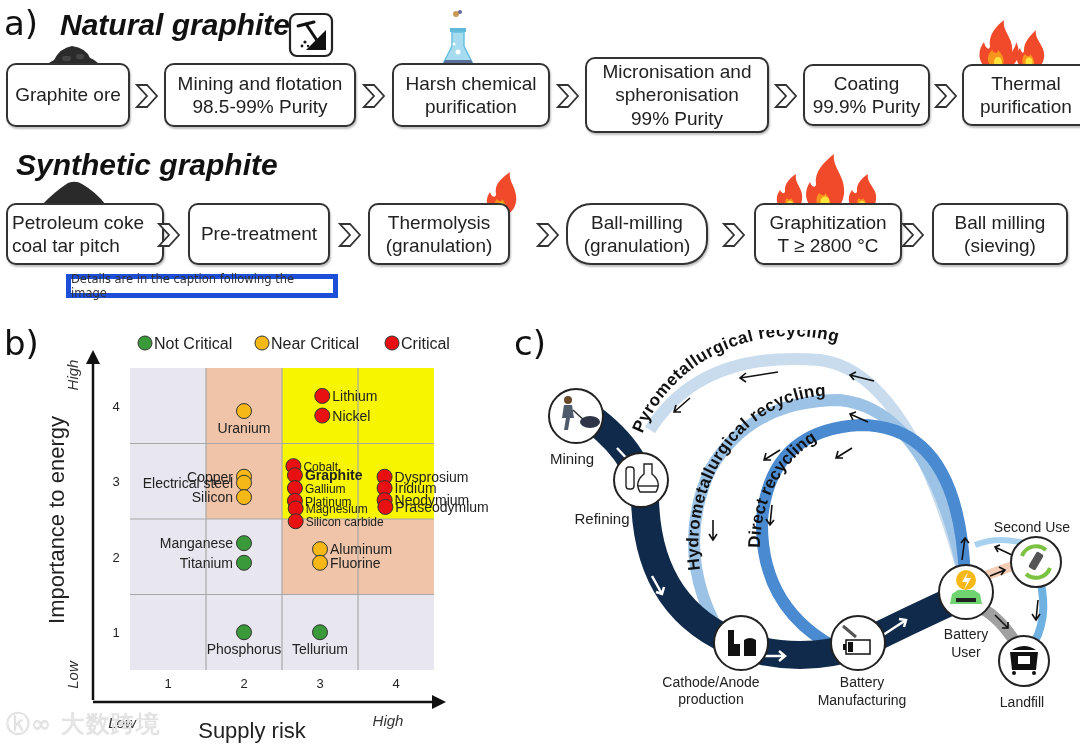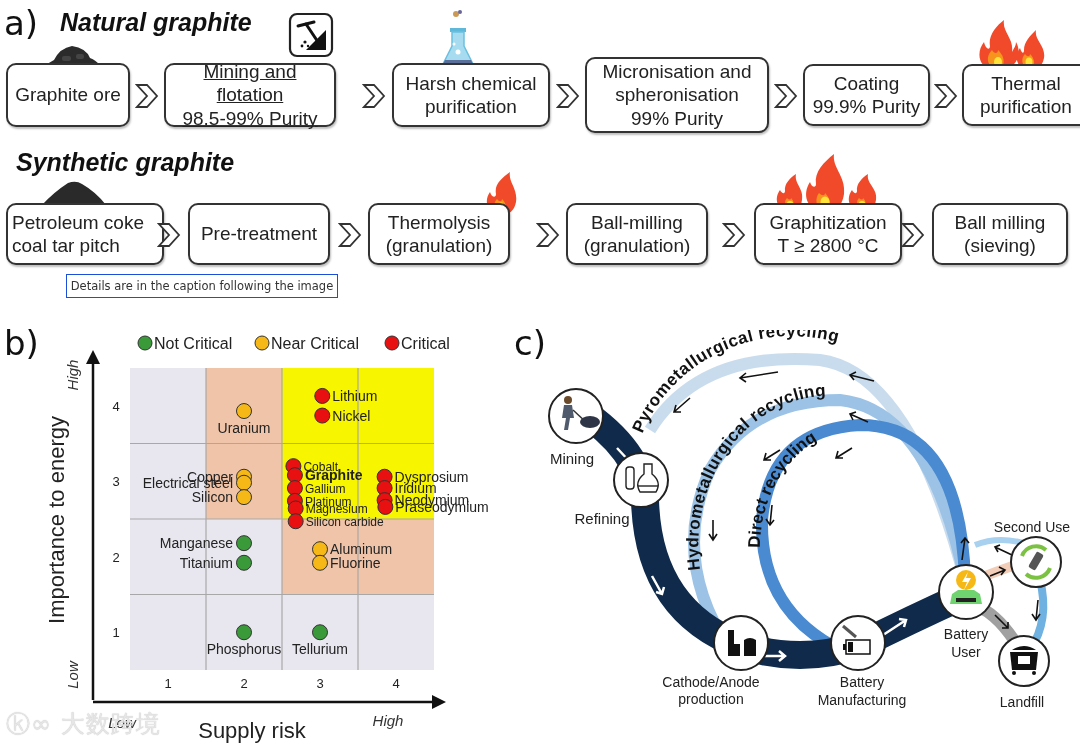--- a/index.html
+++ b/index.html
@@ -1,26 +1,26 @@
 <!DOCTYPE html>
 <html><head>
 <meta charset="utf-8">
 <style>
   * { box-sizing: border-box; margin: 0; padding: 0; }
   html, body { width: 1080px; height: 746px; background: #ffffff; overflow: hidden; }
   body { position: relative; font-family: "Liberation Sans", sans-serif; color: #222; }
   .abs { position: absolute; }
   .panel-label { position: absolute; font-family: "DejaVu Sans", sans-serif; font-size: 34px; color: #111; line-height: 1; }
-  .row-title { position: absolute; font-family: "Liberation Sans", sans-serif; font-weight: bold; font-style: italic; font-size: 25px; color: #111; line-height: 1; }
+  .row-title { position: absolute; font-family: "Liberation Sans", sans-serif; font-weight: bold; font-style: italic; font-size: 30px; color: #111; line-height: 1; }
   .step { position: absolute; border: 2px solid #333; border-radius: 10px; background: #fff;
           display: flex; align-items: center; justify-content: center; text-align: center;
           font-size: 19px; line-height: 1.22; color: #222; box-shadow: 1px 2px 2px rgba(0,0,0,0.25); padding: 0 4px; }
   .step span { display: block; white-space: pre-line; }
   .chev { position: absolute; width: 24px; height: 26px; }
-  .tooltip { position: absolute; left: 66px; top: 274px; width: 272px; height: 24px; border: 1px solid #1d4ed8; background: #fff;
+  .tooltip { position: absolute; left: 66px; top: 274px; width: 272px; height: 24px; border: 5px solid #1d4ed8; background: #fff;
              font-family: "DejaVu Sans", sans-serif; font-size: 11.5px; color: #333; display: flex; align-items: center; justify-content: center; }
   .icon-abs { position: absolute; }
   svg text { font-family: "Liberation Sans", sans-serif; }
   .watermark { position: absolute; left: 6px; top: 708px; font-family: "DejaVu Sans", sans-serif; font-size: 24px; color: #e6e6e6; letter-spacing: 1px;
                text-shadow: 0 0 1px #bbb; }
 </style>
 </head>
 <body>
 
 <div class="panel-label" style="left:4px; top:6px;">a)</div>
@@ -68,21 +68,21 @@
     <ellipse cx="24" cy="44" rx="4" ry="5" fill="#ffe23a"></ellipse>
     <path d="M54 52 C42 50 40 38 46 30 C48 36 50 36 50 32 C50 24 56 18 62 12 C60 22 72 28 70 40 C68 50 62 52 54 52 Z" fill="#f14a2b"></path>
     <path d="M54 50 C47 48 47 40 51 36 C53 39 56 39 56 36 C60 40 62 46 58 50 Z" fill="#f7941d"></path>
     <ellipse cx="55" cy="44" rx="3.5" ry="4.5" fill="#ffe23a"></ellipse>
   </svg>
 </div>
 
 <div class="step" style="left:6px; top:63px; width:124px; height:64px;">
     <span>Graphite ore</span>
   </div>
-<div class="step" style="left:164px; top:63px; width:172px; height:64px;text-decoration:underline;">
+<div class="step" style="left:164px; top:63px; width:192px; height:64px;">
     <span>Mining and flotation
 98.5-99% Purity</span>
   </div>
 <div class="step" style="left:392px; top:63px; width:158px; height:64px;">
     <span>Harsh chemical
 purification</span>
   </div>
 <div class="step" style="left:585px; top:57px; width:184px; height:76px;">
     <span>Micronisation and
 spheronisation
@@ -145,21 +145,21 @@
     <span>Petroleum coke
 coal tar pitch</span>
   </div>
 <div class="step" style="left:188px; top:203px; width:142px; height:62px;">
     <span>Pre-treatment</span>
   </div>
 <div class="step" style="left:368px; top:203px; width:142px; height:62px;">
     <span>Thermolysis
 (granulation)</span>
   </div>
-<div class="step" style="left:566px; top:203px; width:142px; height:62px;">
+<div class="step" style="left:566px; top:203px; width:142px; height:62px;border-radius:25px;">
     <span>Ball-milling
 (granulation)</span>
   </div>
 <div class="step" style="left:754px; top:203px; width:148px; height:62px;">
     <span>Graphitization
 T ≥ 2800 °C</span>
   </div>
 <div class="step" style="left:932px; top:203px; width:136px; height:62px;">
     <span>Ball milling
 (sieving)</span>

